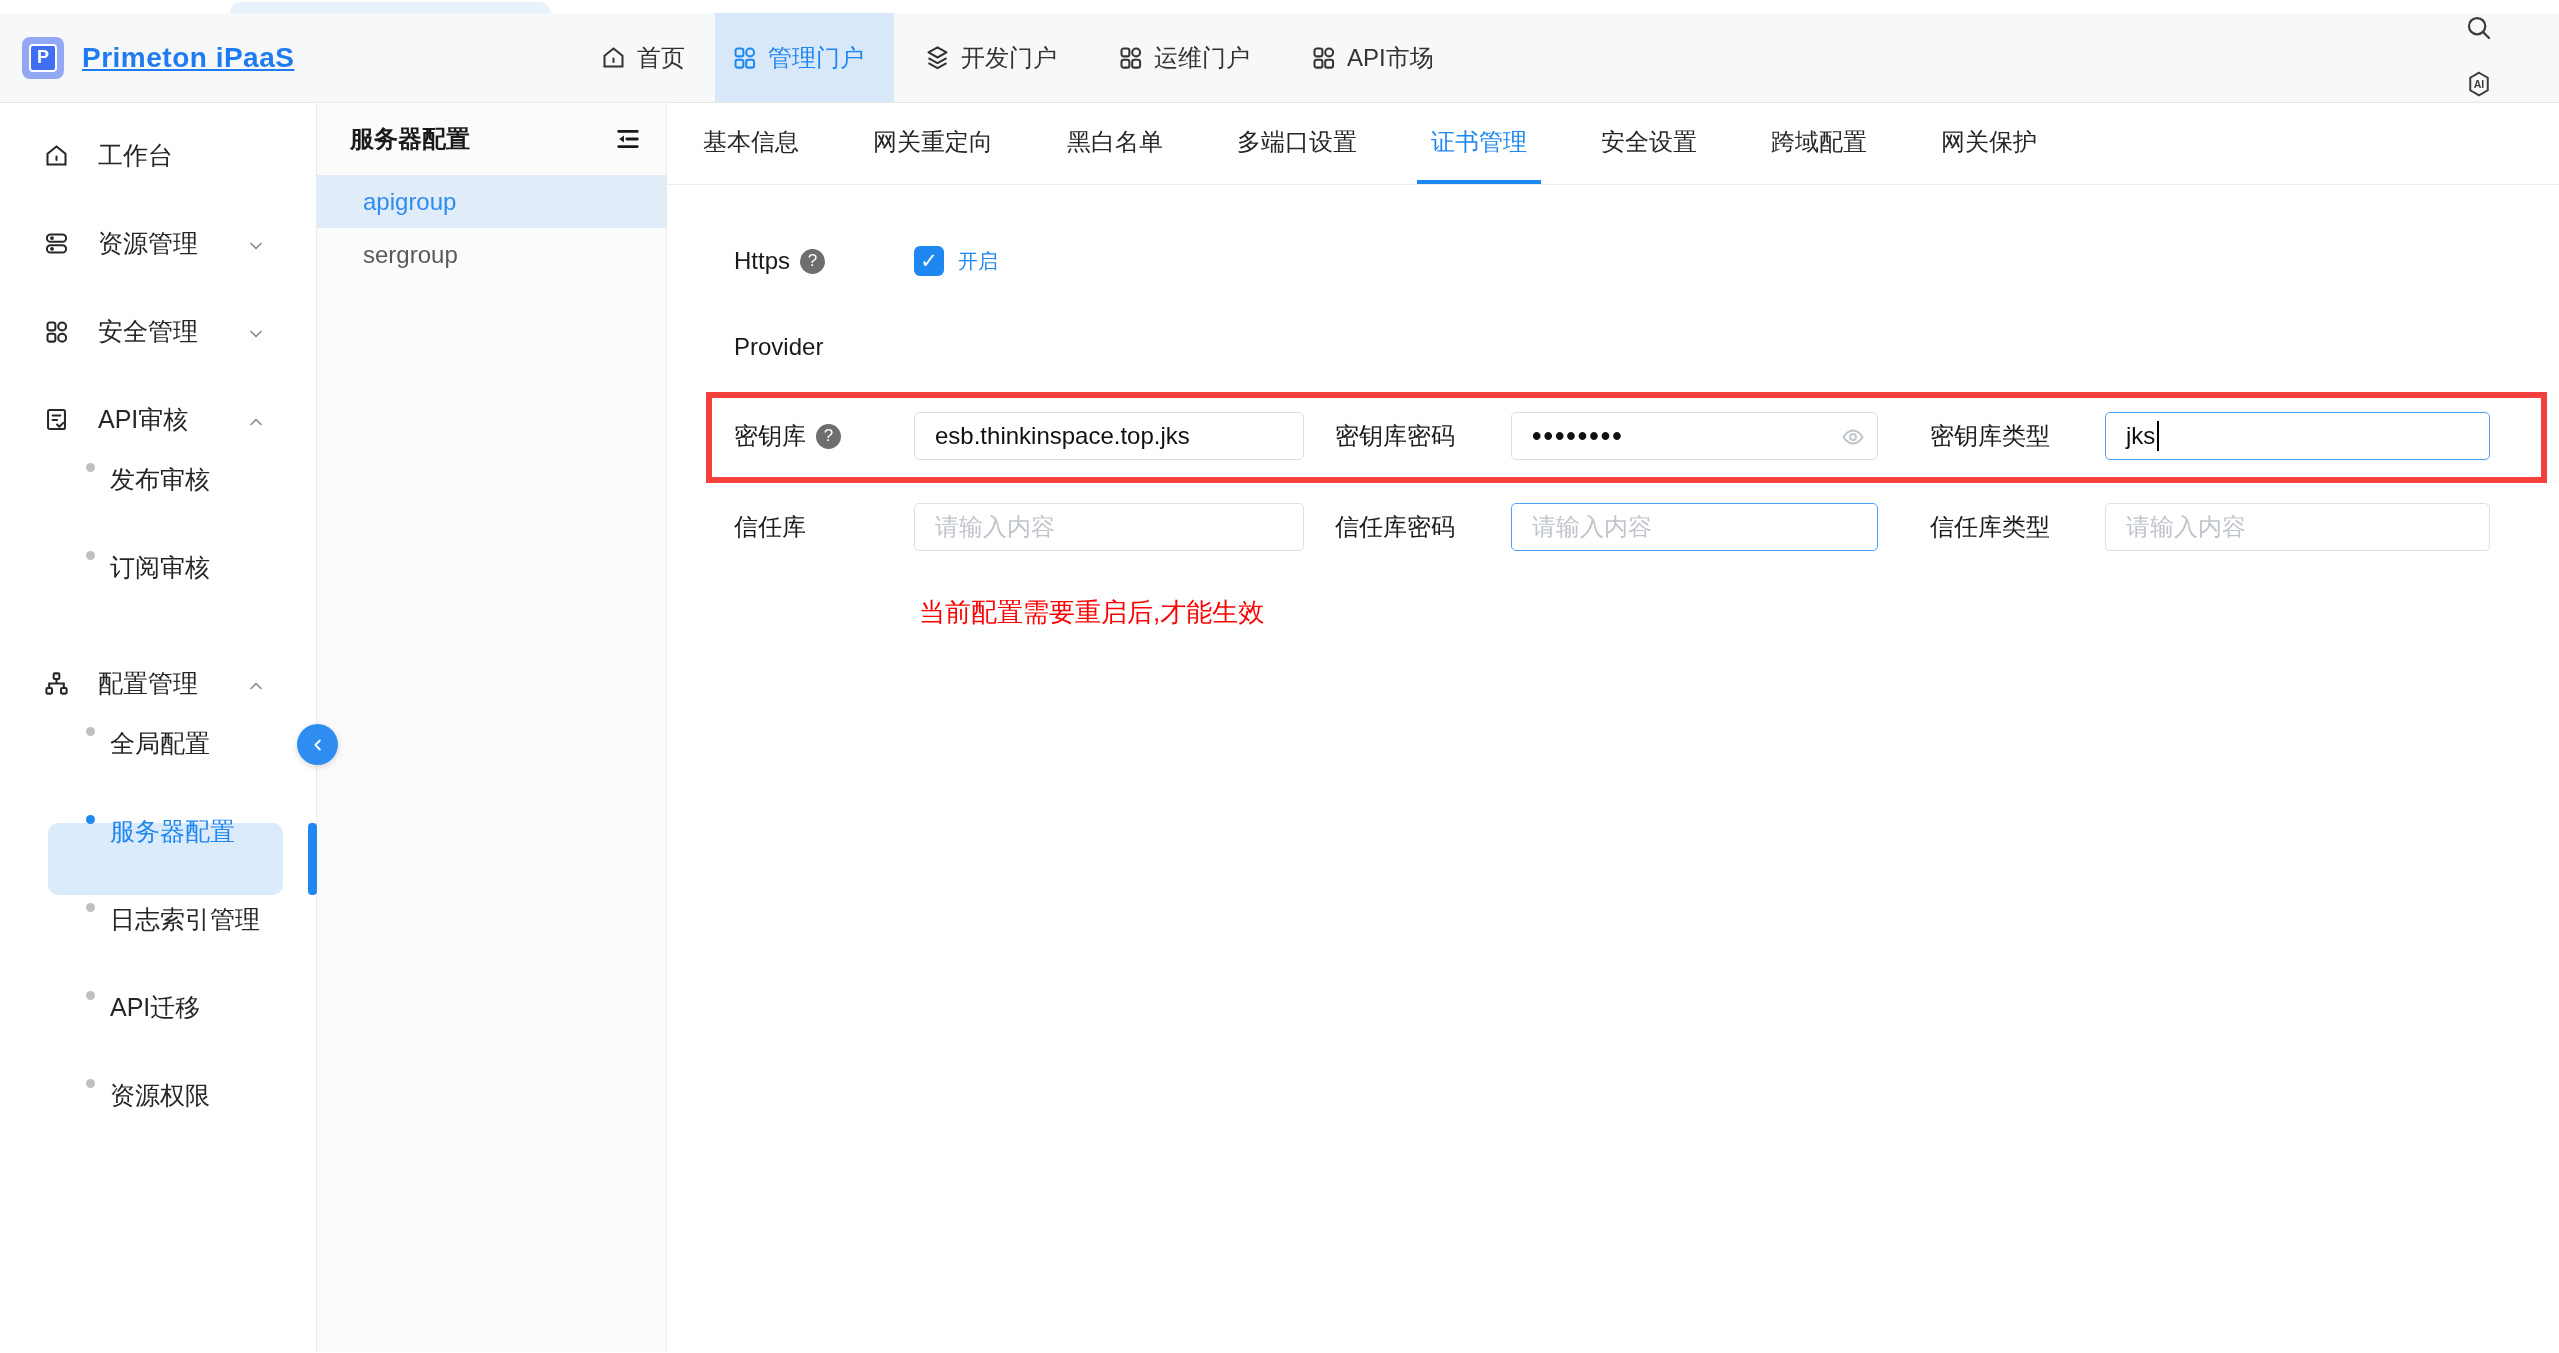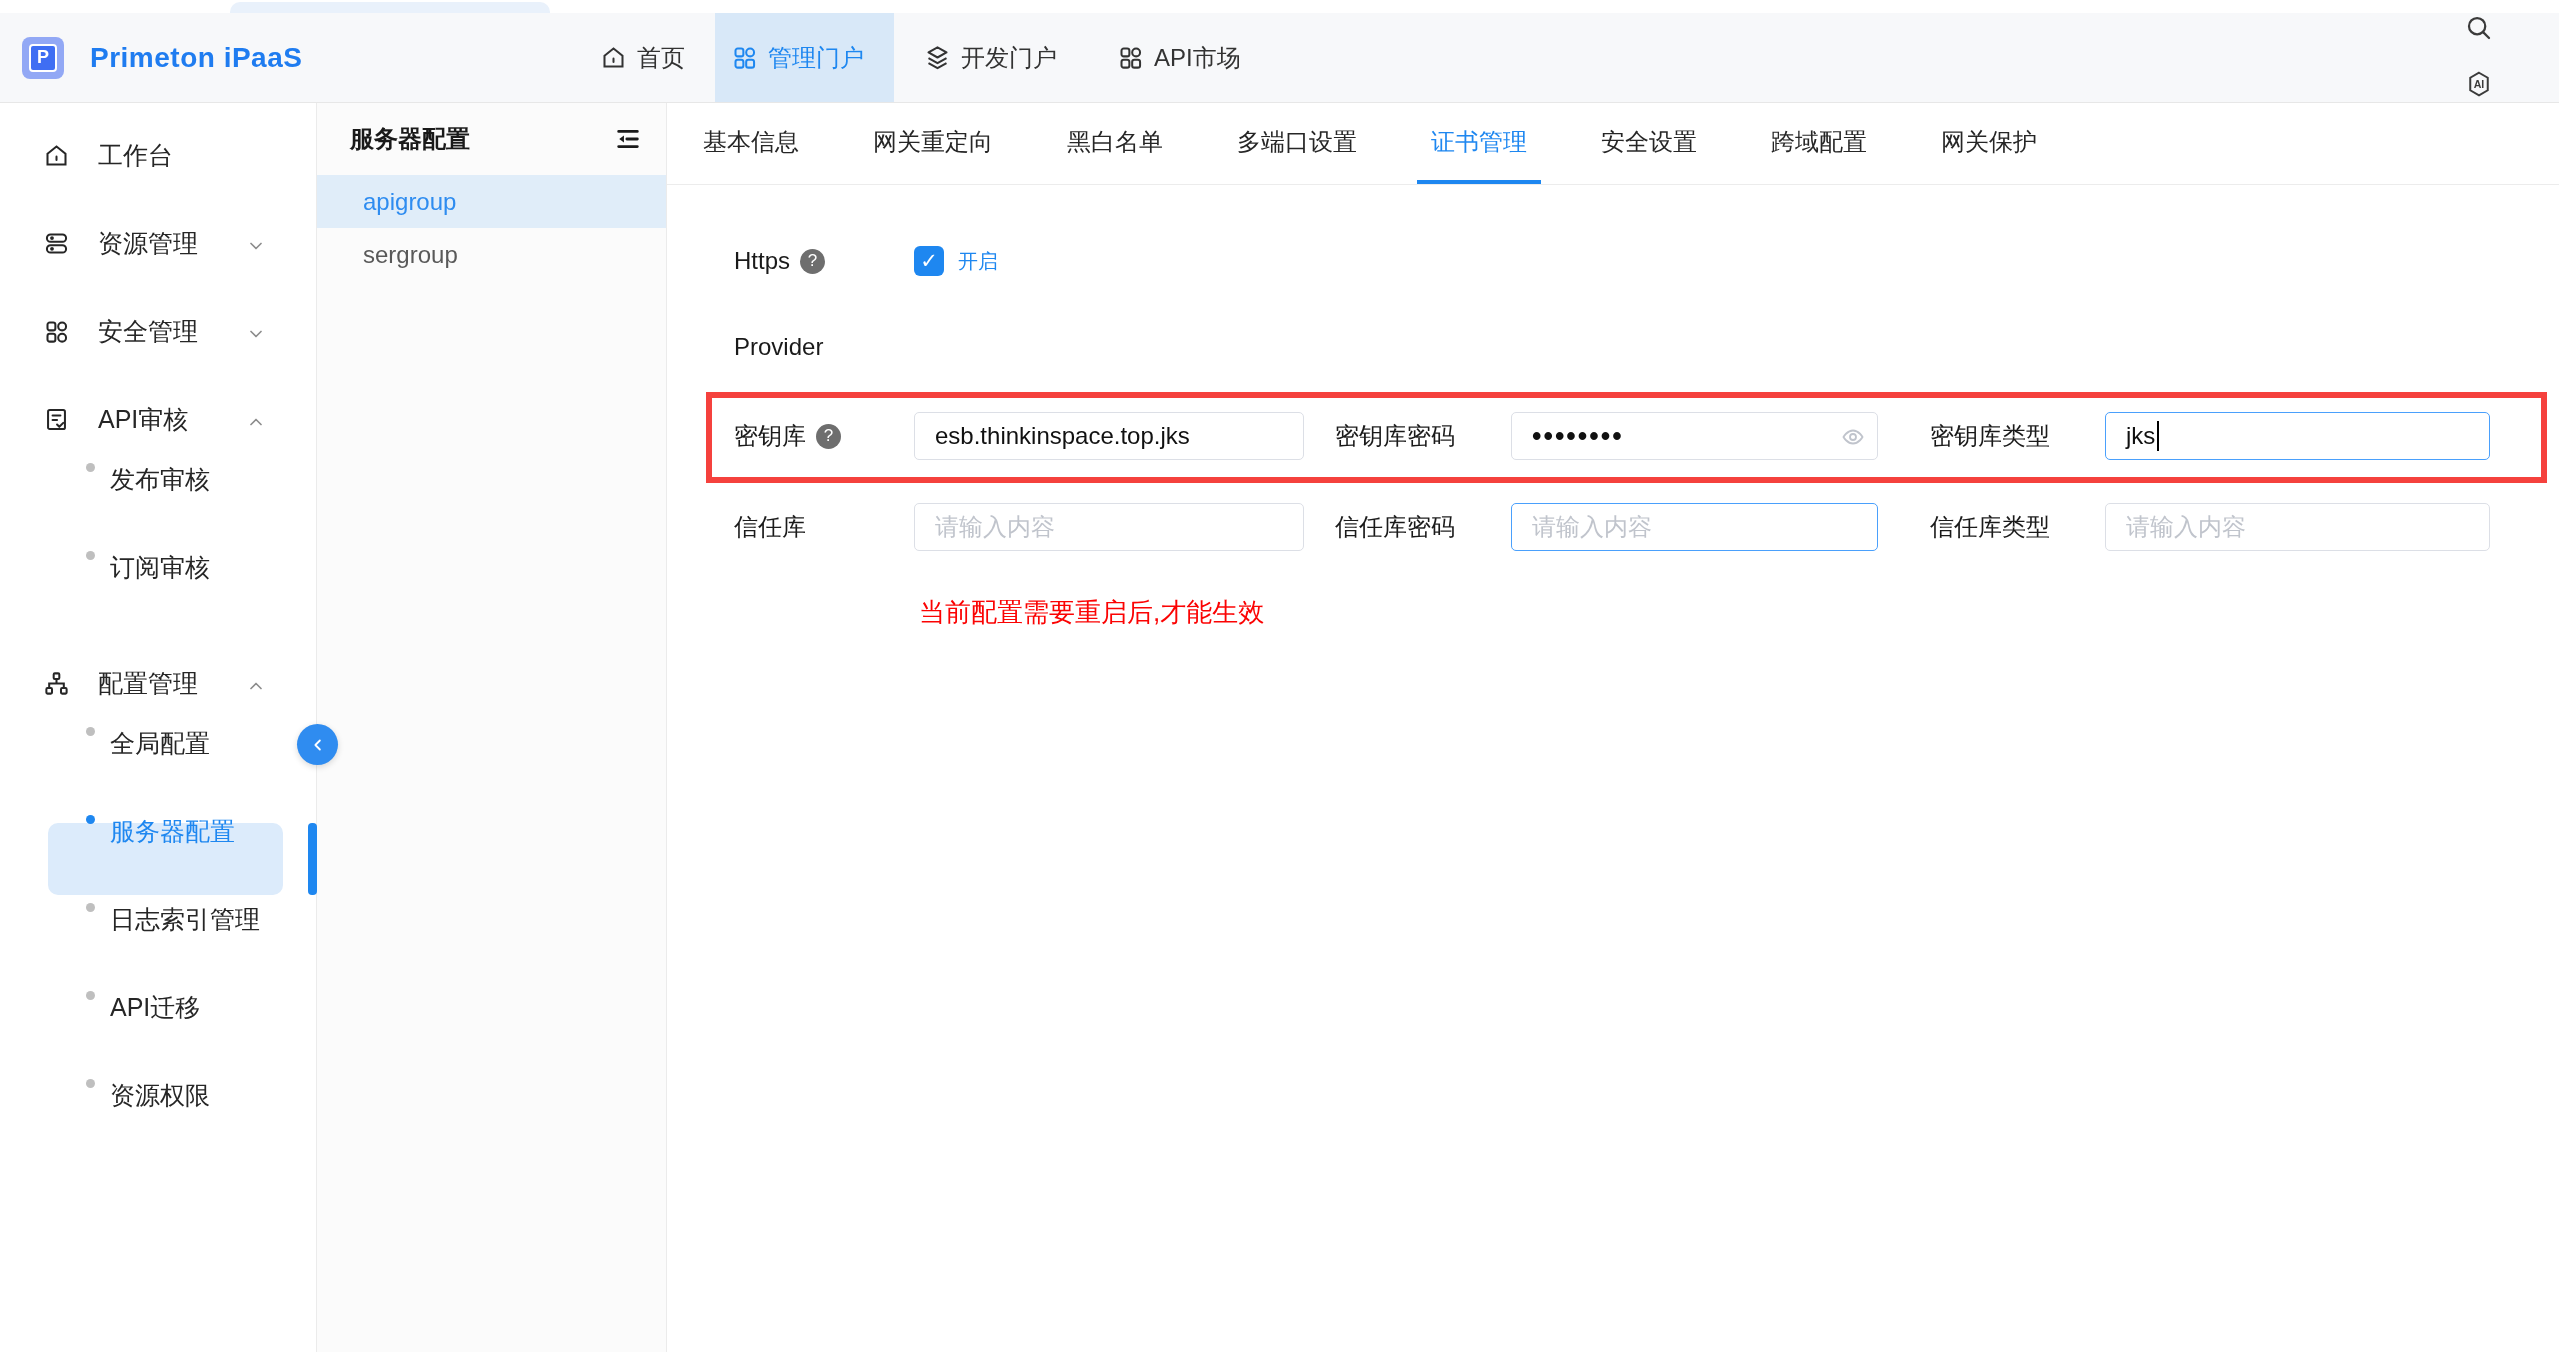--- a/index.html
+++ b/index.html
@@ -12,21 +12,21 @@
     background:#e9f1fb; border-radius:10px 10px 0 0; }
 
   
   .header { position:relative; height:90px; background:#f7f8fa; border-bottom:1px solid #e7e7e7;
     display:flex; align-items:stretch; }
   .brand { display:flex; align-items:center; padding-left:22px; width:420px; }
   .logo { width:42px; height:42px; border-radius:8px; background:#92a8f5; position:relative; flex:0 0 auto; }
   .logo .inner { position:absolute; left:7px; top:7px; width:28px; height:28px; background:#3f6ef3;
     border:2px solid #fff; border-radius:4px; color:#fff; font-weight:bold; font-size:18px;
     display:flex; align-items:center; justify-content:center; }
-  .brand-name { margin-left:26px; font-size:28px; font-weight:bold; color:#1f7cf0; letter-spacing:0.5px; }
+  .brand-name { margin-left:18px; font-size:28px; font-weight:bold; color:#1f7cf0; letter-spacing:0.5px;text-decoration:underline; }
 
   .topnav { display:flex; align-items:stretch; margin-left:150px; }
   .topnav-item { display:flex; align-items:center; gap:10px; padding:0 30px; font-size:24px;
     color:#333; cursor:pointer; white-space:nowrap; }
   .topnav-item svg { width:27px; height:27px; }
   .topnav-item.active { background:#d8e8f8; color:#1e87f0;padding-left:16px; }
 
   .header-actions { margin-left:auto; display:flex; align-items:center; gap:26px; padding-right:55px;flex-direction:column; }
   .hicon { width:32px; height:32px; color:#3b3b3b; display:flex; align-items:center; justify-content:center; cursor:pointer; }
   .hicon svg { width:30px; height:30px; }
@@ -160,20 +160,29 @@
         </svg>
       <span>开发门户</span>
     </div>
     <div class="topnav-item">
       <svg viewBox="0 0 24 24" fill="none" stroke="currentColor" stroke-width="1.8">
           <rect x="4" y="4" width="7" height="7" rx="2"></rect>
           <circle cx="17" cy="7.5" r="3.5"></circle>
           <rect x="4" y="14" width="7" height="7" rx="2"></rect>
           <rect x="13.5" y="14" width="7" height="7" rx="2"></rect>
         </svg>
+      <span>运维门户</span>
+    </div>
+    <div class="topnav-item">
+      <svg viewBox="0 0 24 24" fill="none" stroke="currentColor" stroke-width="1.8">
+          <rect x="4" y="4" width="7" height="7" rx="2"></rect>
+          <circle cx="17" cy="7.5" r="3.5"></circle>
+          <rect x="4" y="14" width="7" height="7" rx="2"></rect>
+          <rect x="13.5" y="14" width="7" height="7" rx="2"></rect>
+        </svg>
       <span>API市场</span>
     </div>
   </div>
 
   <div class="header-actions">
     <div class="hicon">
       <svg viewBox="0 0 24 24" fill="none" stroke="currentColor" stroke-width="1.8">
           <circle cx="10.5" cy="10.5" r="6.5"></circle>
           <path d="m15.5 15.5 4.5 4.5" stroke-linecap="round"></path>
         </svg>

